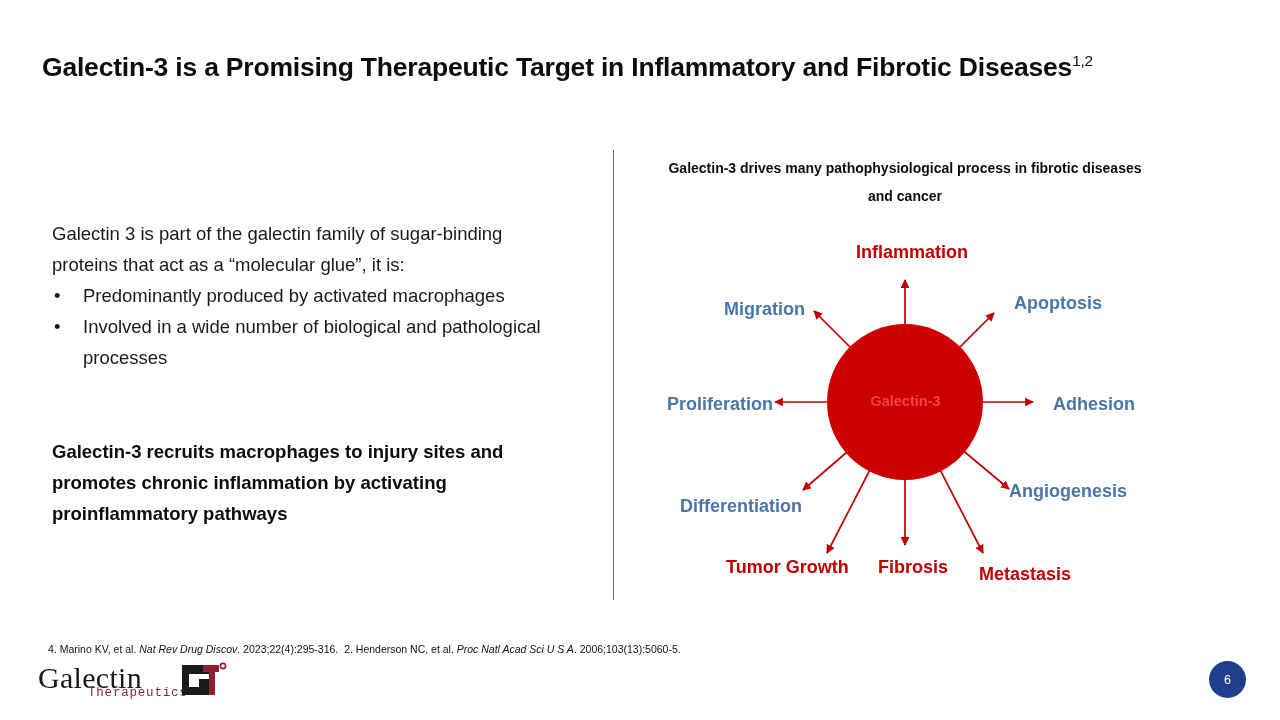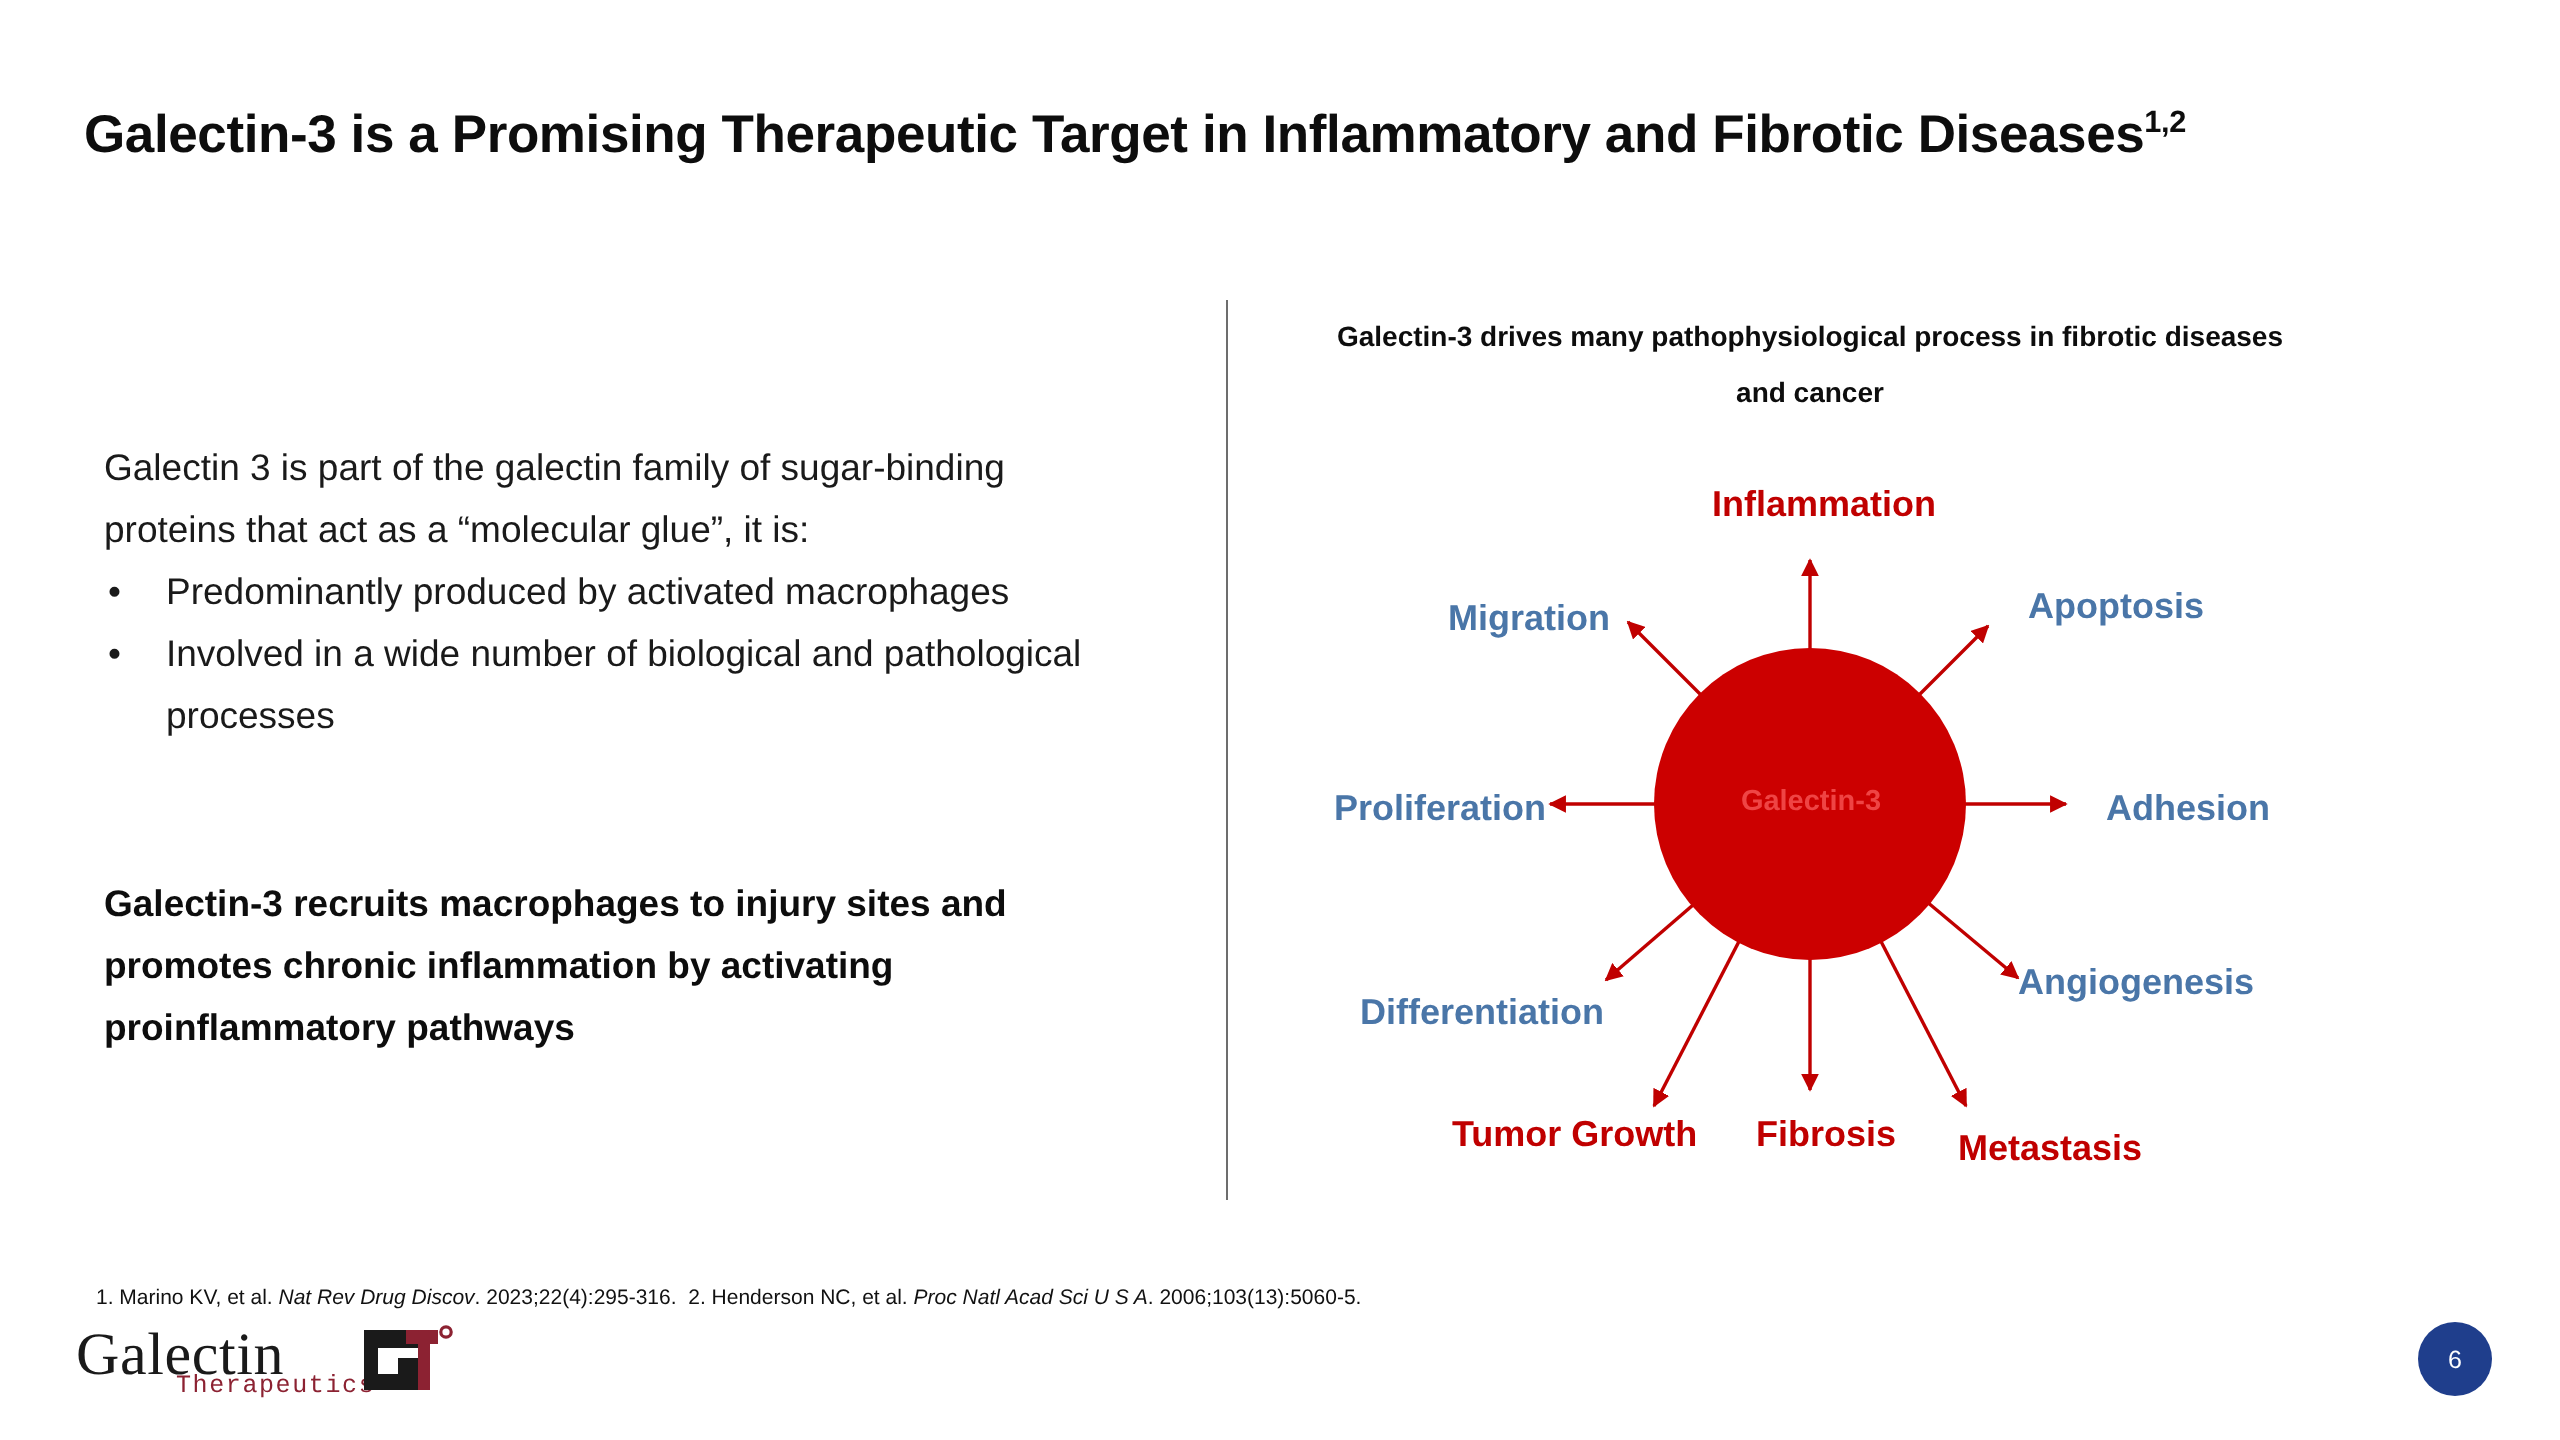--- a/index.html
+++ b/index.html
@@ -25,21 +25,21 @@
     font-size: 26.5px;
     font-weight: bold;
     letter-spacing: -0.2px;
     color: #0d0d0d;
     line-height: 1.2;
     white-space: nowrap;
   }
   #slide-title sup {
     font-size: 0.58em;
     vertical-align: super;
-    font-weight: bold;
+    font-weight: normal;
   }
 
   
   #divider {
     position: absolute;
     left: 613px;
     top: 150px;
     width: 1px;
     height: 450px;
     background: #6d6d6d;
@@ -243,21 +243,21 @@
 <div class="node-label node-blue" style="left:1053px; top:394px;">Adhesion</div>
 <div class="node-label node-blue" style="left:1009px; top:481px;">Angiogenesis</div>
 <div class="node-label node-red" style="left:979px;  top:564px;">Metastasis</div>
 <div class="node-label node-red" style="left:878px;  top:557px;">Fibrosis</div>
 <div class="node-label node-red" style="left:726px;  top:557px;">Tumor Growth</div>
 <div class="node-label node-blue" style="left:680px;  top:496px;">Differentiation</div>
 <div class="node-label node-blue" style="left:667px;  top:394px;">Proliferation</div>
 <div class="node-label node-blue" style="left:724px;  top:299px;">Migration</div>
 
 <div id="footnote">
-  <span>1. Marino KV, et al. </span><i>Nat Rev Drug Discov</i><span>. 2023;22(4):295-316.</span>&nbsp;&nbsp;<span>2. Henderson NC, et al. </span><i>Proc Natl Acad Sci U S A</i><span>. 2006;103(13):5060-5.</span>
+  <span>4. Marino KV, et al. </span><i>Nat Rev Drug Discov</i><span>. 2023;22(4):295-316.</span>&nbsp;&nbsp;<span>2. Henderson NC, et al. </span><i>Proc Natl Acad Sci U S A</i><span>. 2006;103(13):5060-5.</span>
 </div>
 
 <div id="logo">
   <div id="logo-word">Galectin</div>
   <div id="logo-sub">Therapeutics</div>
   <svg id="logo-mark" width="48" height="40" viewBox="0 0 48 40">
     <path d="M2 4 H30 V13 H19 V18 H30 V34 H2 Z" fill="#1a1a1a"></path>
     <rect x="9" y="13" width="10" height="13" fill="#ffffff"></rect>
     <rect x="23" y="4" width="16" height="7" fill="#8C2232"></rect>
     <rect x="29" y="4" width="6" height="30" fill="#8C2232"></rect>

